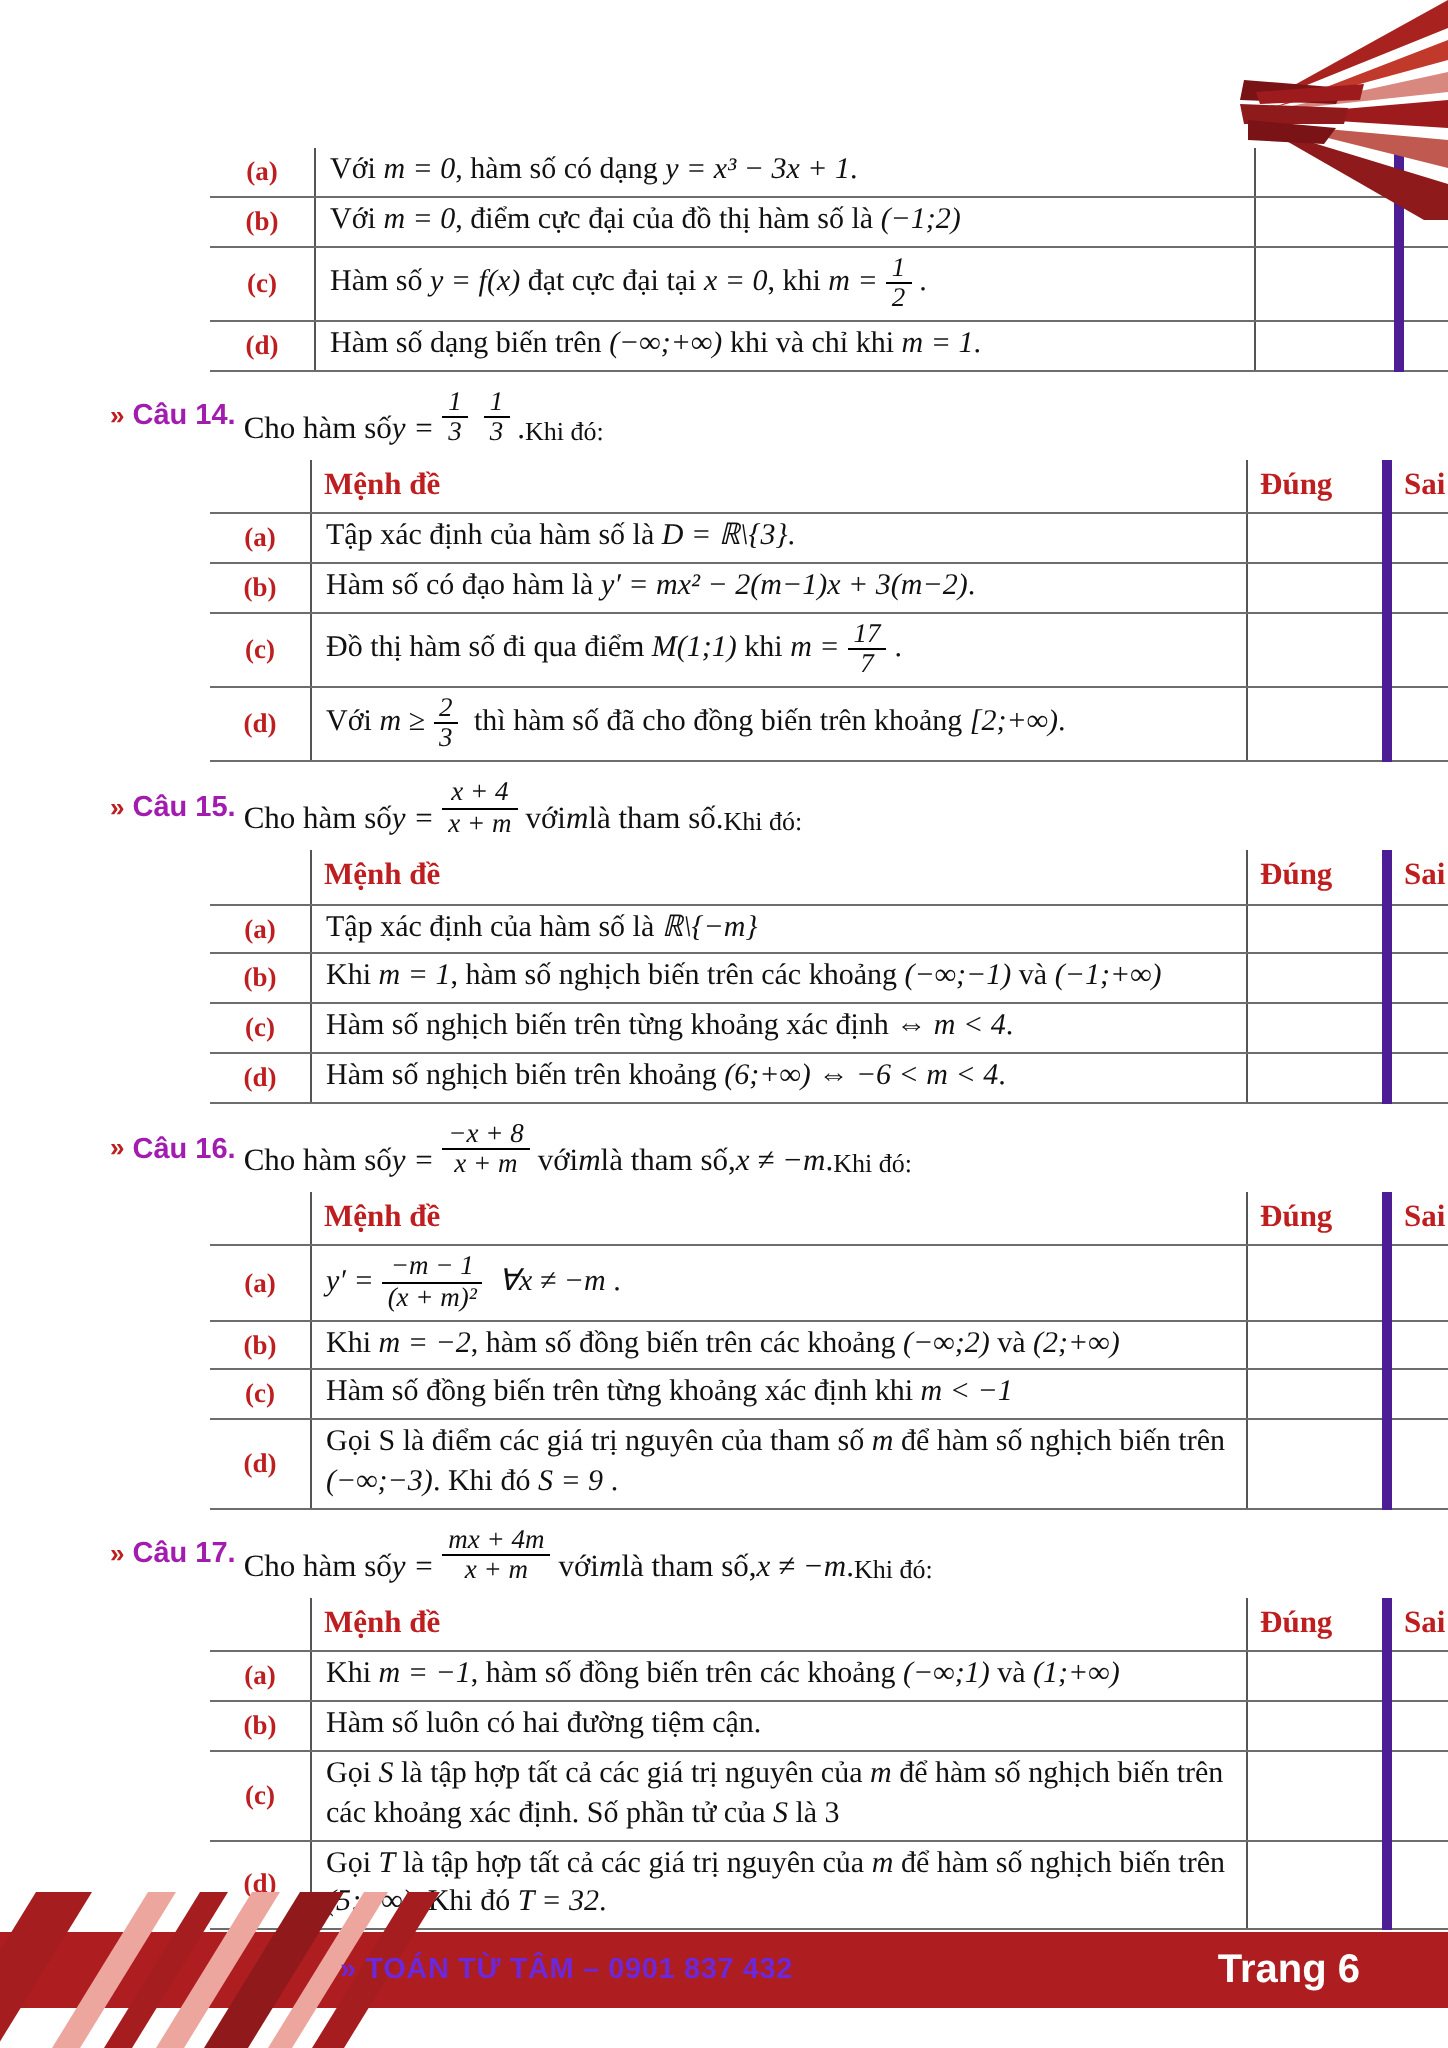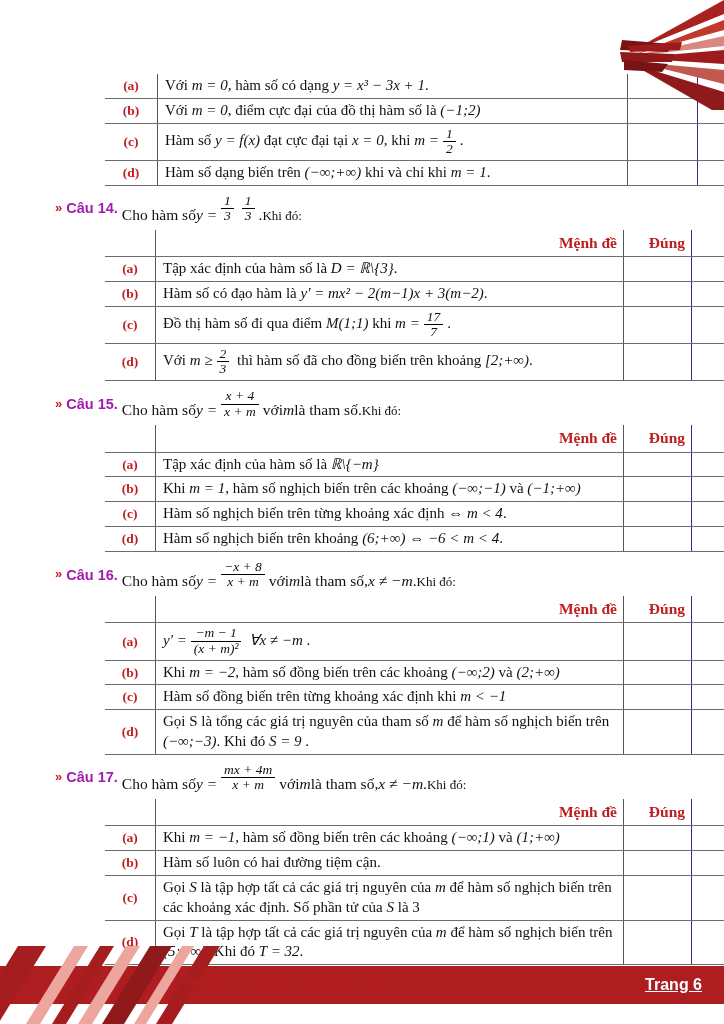--- a/index.html
+++ b/index.html
@@ -11,46 +11,46 @@
   .hdr-title{font-family:"Liberation Sans",sans-serif;font-weight:bold;font-size:14.5px;
              color:#f2e2ba;letter-spacing:.3px;white-space:nowrap;}
   .fan{position:absolute;right:0;top:0;width:122px;height:110px;z-index:2;}
   
   .content{position:absolute;left:55px;top:74px;width:656px;}
   table.tf{border-collapse:collapse;margin-left:50px;width:605px;table-layout:fixed;font-size:15px;}
   table.tf td,table.tf th{padding:2px 7px;vertical-align:middle;}
   td.c1{width:38px;text-align:center;color:#bf1e20;font-weight:bold;font-size:13.5px;
         border-right:1px solid #555;}
   td.c2{width:455px;border-right:1px solid #555;line-height:1.32;}
-  td.c3{width:55px;border-right:1px solid #4c1d95;}
+  td.c3{width:55px;border-right:5px solid #4c1d95;}
   td.c4{width:52px;}
   tr.rw td{border-bottom:1px solid #6d6d6d;}
-  tr.hd td{border-bottom:1px solid #6d6d6d;font-weight:bold;color:#bf1e20;text-align:right;
+  tr.hd td{border-bottom:1px solid #6d6d6d;font-weight:bold;color:#bf1e20;text-align:left;
            font-size:15.5px;padding:3px 6px;}
   tr.hd td.c1{border-right:1px solid #555;}
   
   .qline{margin:7px 0 5px 0;font-size:15.5px;line-height:1.3;display:flex;align-items:center;flex-wrap:wrap;}
   .qmark{color:#bf1e20;font-family:"Liberation Sans",sans-serif;font-weight:bold;font-size:13px;margin-right:4px;}
   .qlabel{color:#a21caf;font-family:"Liberation Sans",sans-serif;font-weight:bold;font-size:14.5px;margin-right:4px;white-space:nowrap;}
   .runs{display:inline;}
   .qline .runs{display:inline-flex;align-items:flex-end;flex-wrap:wrap;}
   .m{font-style:italic;}
   .sm{font-size:13px;}
   .fr{display:inline-flex;flex-direction:column;vertical-align:middle;text-align:center;
       margin:1px 4px;font-style:italic;line-height:1.08;font-size:13.5px;}
   .fr .n{border-bottom:1px solid #000;padding:0 3px;display:block;}
   .fr .d{display:block;padding:0 3px;}
   table .fr{vertical-align:middle;}
   .qblock{margin-bottom:6px;}
   
   .ftr-bar{position:absolute;left:0;top:966px;width:724px;height:38px;background:#ae1d1f;z-index:1;}
   .ftr-brand{position:absolute;left:170px;top:966px;height:38px;display:flex;align-items:center;
-             font-family:"Liberation Sans",sans-serif;font-weight:normal;font-size:14.5px;color:#b91c1c;z-index:3;letter-spacing:.3px;}
-  .ftr-page{position:absolute;right:22px;top:966px;height:38px;display:flex;align-items:center;
-            font-family:"Liberation Sans",sans-serif;font-weight:bold;font-size:16px;color:#ffffff;z-index:3;text-decoration:underline;}
+             font-family:"Liberation Sans",sans-serif;font-weight:bold;font-size:14.5px;color:#6d28d9;z-index:3;letter-spacing:.3px;}
+  .ftr-page{position:absolute;right:44px;top:966px;height:38px;display:flex;align-items:center;
+            font-family:"Liberation Sans",sans-serif;font-weight:bold;font-size:20px;color:#ffffff;z-index:3;}
   .stripes{position:absolute;left:0;top:946px;width:345px;height:78px;z-index:2;pointer-events:none;}
 </style>
 </head>
 <body>
 
 <div id="page">
 
   <svg class="fan" viewBox="0 0 122 110" xmlns="http://www.w3.org/2000/svg">
     <polygon points="28,52 122,0 122,14" fill="#a8221f"></polygon>
     <polygon points="34,54 122,20 122,30" fill="#c0392b"></polygon>
@@ -257,21 +257,21 @@
           <td class="c4"></td>
         </tr>
         <tr class="rw">
           <td class="c1">(c)</td>
           <td class="c2"><span class="runs"><span>Hàm số đồng biến trên từng khoảng xác định khi </span><span class="m">m &lt; −1</span></span></td>
           <td class="c3"></td>
           <td class="c4"></td>
         </tr>
         <tr class="rw">
           <td class="c1">(d)</td>
-          <td class="c2"><span class="runs"><span>Gọi S là tổng các giá trị nguyên của tham số </span><span class="m">m</span><span> để hàm số nghịch biến trên </span><span class="m">(−∞;−3)</span><span>. Khi đó </span><span class="m">S = 9</span><span> .</span></span></td>
+          <td class="c2"><span class="runs"><span>Gọi S là điểm các giá trị nguyên của tham số </span><span class="m">m</span><span> để hàm số nghịch biến trên </span><span class="m">(−∞;−3)</span><span>. Khi đó </span><span class="m">S = 9</span><span> .</span></span></td>
           <td class="c3"></td>
           <td class="c4"></td>
         </tr>
       </tbody>
         </table>
     </div>
 
     <div class="qblock">
       <div class="qline">
         <span class="qmark">»</span>

